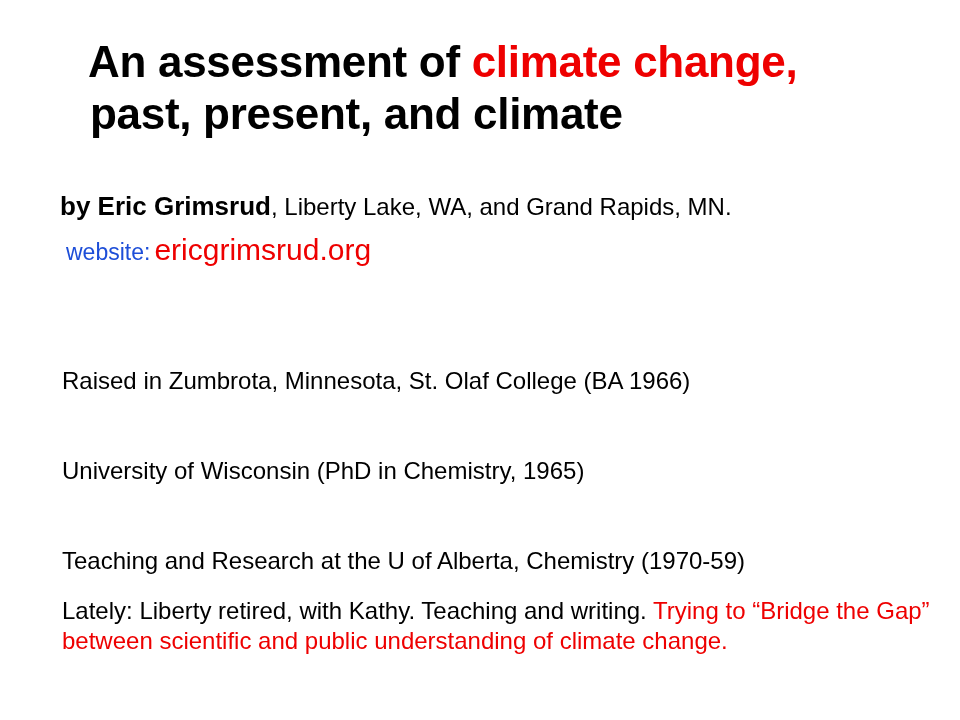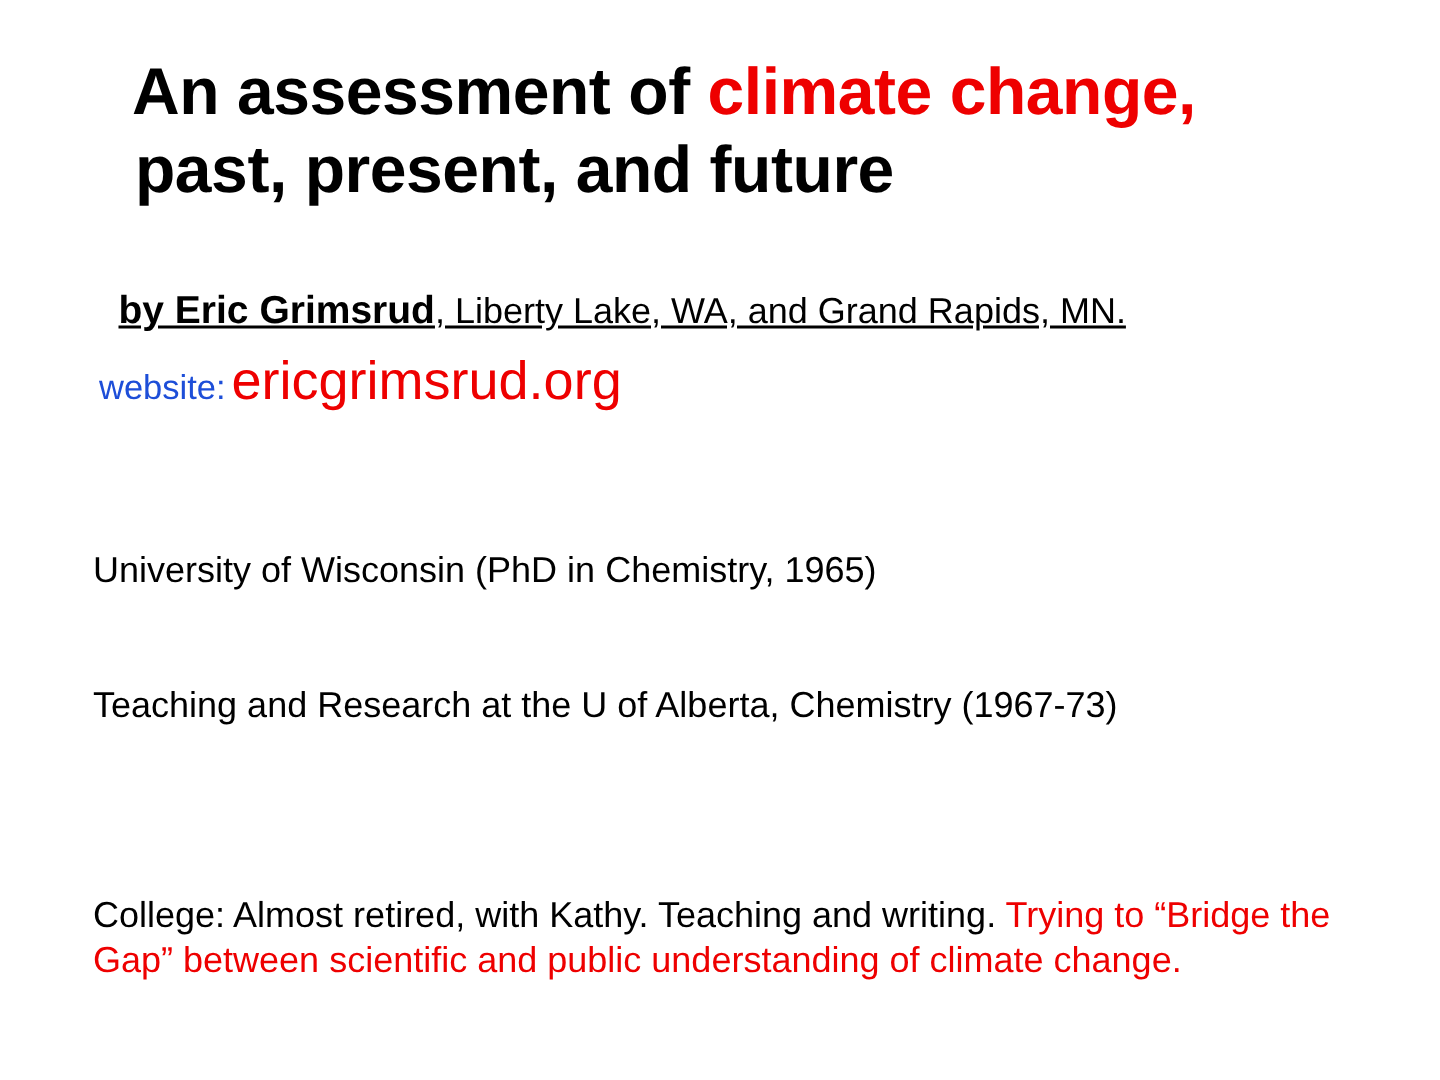--- a/index.html
+++ b/index.html
@@ -41,26 +41,25 @@
   }
   .title-line-2 {
     margin-left: 2px;
   }
   .title-black { color: #000000; }
   .title-red   { color: #ee0000; }
 
   
   .byline {
     position: absolute;
-    left: 79px;
+    left: 60px;
     top: 190px;
     font-size: 25px;
     line-height: 32px;
     white-space: nowrap;
-    text-decoration: underline;
   }
   .byline-name {
     font-weight: bold;
     font-size: 26px;
   }
   .byline-rest {
     font-weight: normal;
     font-size: 24px;
   }
 
@@ -70,21 +69,21 @@
     left: 66px;
     top: 233px;
     white-space: nowrap;
   }
   .website-label {
     font-size: 23px;
     color: #1d4ed8;
     font-weight: normal;
   }
   .website-url {
-    font-size: 36px;
+    font-size: 30px;
     color: #ee0000;
     font-weight: normal;
     margin-left: 4px;
   }
 
   
   .bio {
     position: absolute;
     left: 62px;
     top: 306px;
@@ -108,31 +107,32 @@
   .closing-black { color: #000000; }
   .closing-red   { color: #ee0000; }
 </style>
 </head>
 <body>
 
 <div class="slide">
 
   <div class="title-block">
     <div class="title-line"><span class="title-black">An assessment of </span><span class="title-red">climate change,</span></div>
-    <div class="title-line title-line-2 title-black">past, present, and future</div>
+    <div class="title-line title-line-2 title-black">past, present, and climate</div>
   </div>
 
   <div class="byline"><span class="byline-name">by Eric Grimsrud</span><span class="byline-rest">,  Liberty Lake, WA, and Grand Rapids, MN.</span></div>
 
   <div class="website"><span class="website-label">website:</span><span class="website-url">ericgrimsrud.org</span></div>
 
   <div class="bio">
+    <div class="bio-line">Raised in Zumbrota, Minnesota, St. Olaf College (BA 1966)</div>
     <div class="bio-line">University of Wisconsin (PhD in Chemistry, 1965)</div>
-    <div class="bio-line">Teaching and Research at the U of Alberta, Chemistry (1967-73)</div>
+    <div class="bio-line">Teaching and Research at the U of Alberta, Chemistry (1970-59)</div>
     
     
     
     
   </div>
 
-  <div class="closing"><span class="closing-black"> College:   Almost retired, with Kathy.  Teaching and writing.  </span><span class="closing-red">Trying to “Bridge the Gap” between scientific and public understanding of climate change.</span></div>
+  <div class="closing"><span class="closing-black"> Lately:   Liberty retired, with Kathy.  Teaching and writing.  </span><span class="closing-red">Trying to “Bridge the Gap” between scientific and public understanding of climate change.</span></div>
 
 </div>
 
 </body></html>

